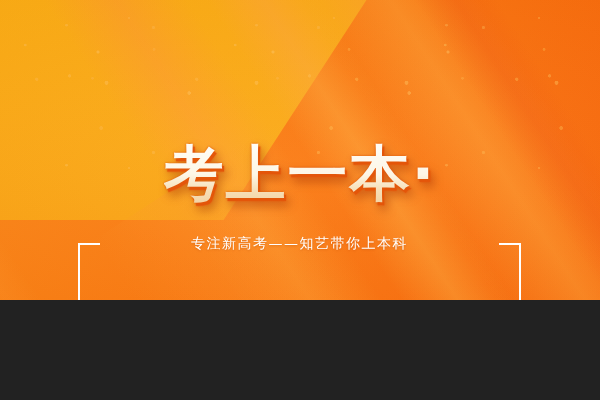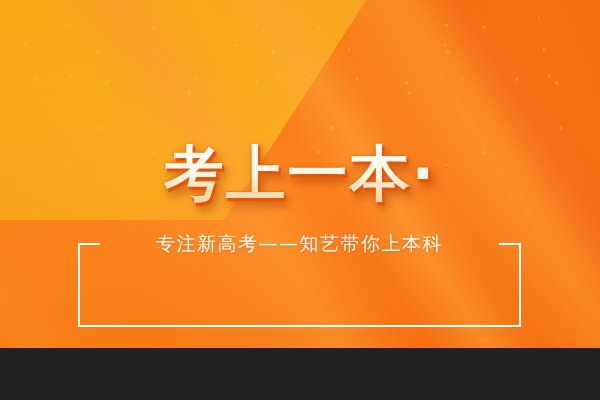--- a/index.html
+++ b/index.html
@@ -3,21 +3,21 @@
 <meta charset="utf-8">
 <style>
   html, body {
     margin: 0;
     padding: 0;
     background: #222;
   }
   #banner {
     position: relative;
     width: 600px;
-    height: 348px;
+    height: 300px;
     overflow: hidden;
     font-family: "Liberation Sans", "DejaVu Sans", sans-serif;
     background: #fa7b14;
     user-select: none;
   }
 
   
   .bg-base {
     position: absolute;
     inset: 0;
@@ -159,21 +159,21 @@
     right: 79px;
     top: 231px;
     height: 24px;
     display: flex;
     align-items: center;
     justify-content: center;
     gap: 0;
   }
   .subtitle-text {
     font-family: "DejaVu Sans", "Liberation Sans", sans-serif;
-    font-size: 19px;
+    font-size: 14px;
     line-height: 1;
     color: #ffffff;
     letter-spacing: 1.5px;
     white-space: nowrap;
     padding: 0 12px;
     text-shadow: 0 1px 2px rgba(170,60,0,0.30);
   }
 
   
   .bullets {

